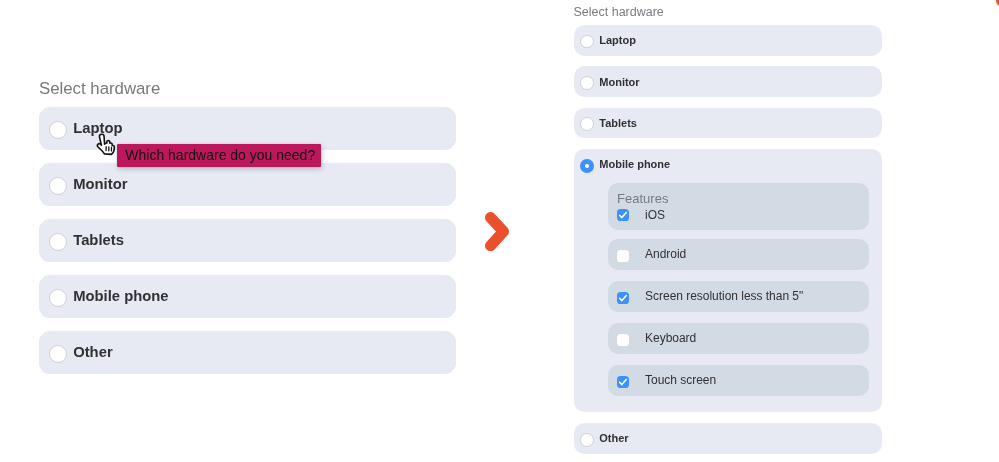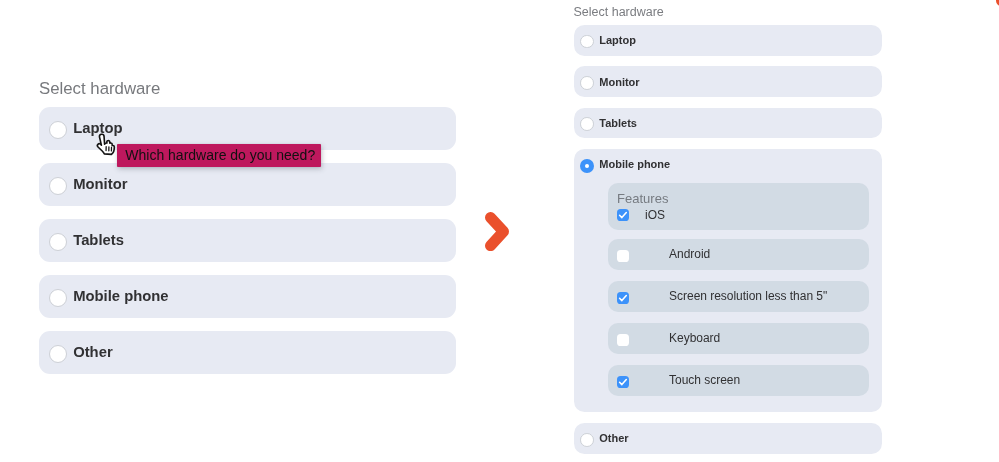--- a/index.html
+++ b/index.html
@@ -113,21 +113,20 @@
   .feat-label { font-size:12px; font-weight:400; color:#313133; margin-left:16px; letter-spacing:-0.03px; }
   .feat-card .feat-label { margin-top:-0.8px; }
   .feat-card {
     background:#d2dbe4;
     border-radius:10px;
     height:30.7px;
     margin: 11.3px 12.7px 0 34.6px;
     display:flex; align-items:center;
     padding-left:9px;
     box-sizing:border-box;
-    gap:24px;
   }
   .feat-card.first { margin-top: 9px; }
 
   
   #tooltip {
     position:absolute;
     left:116.8px; top:143.5px;
     width:204.7px;
     height:23.1px;
     box-sizing:border-box;

